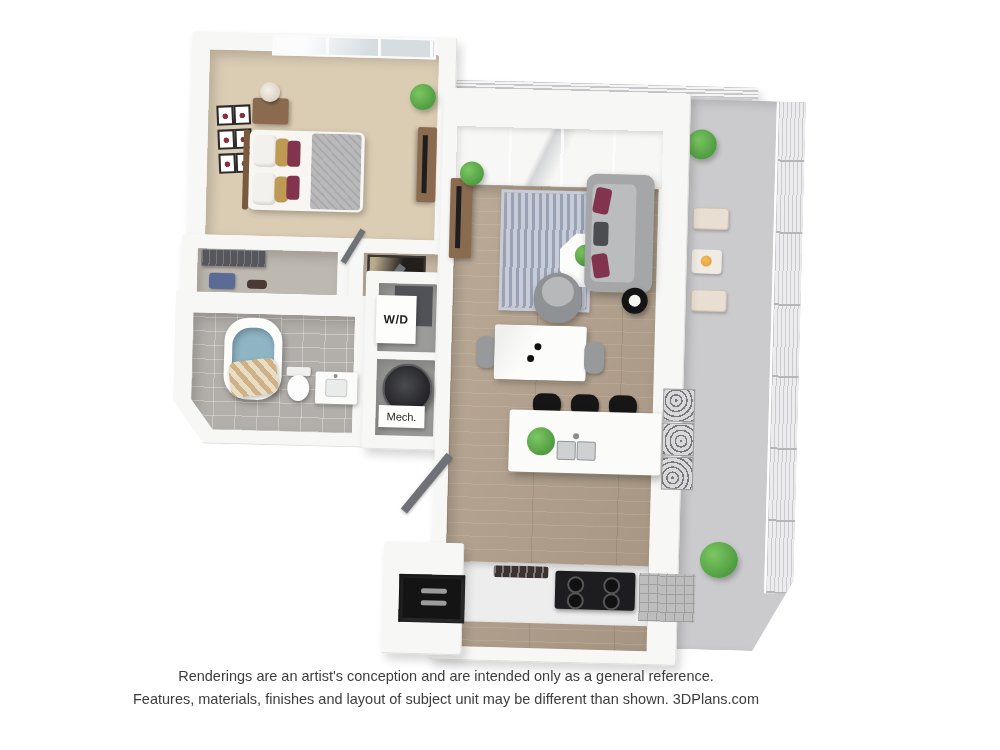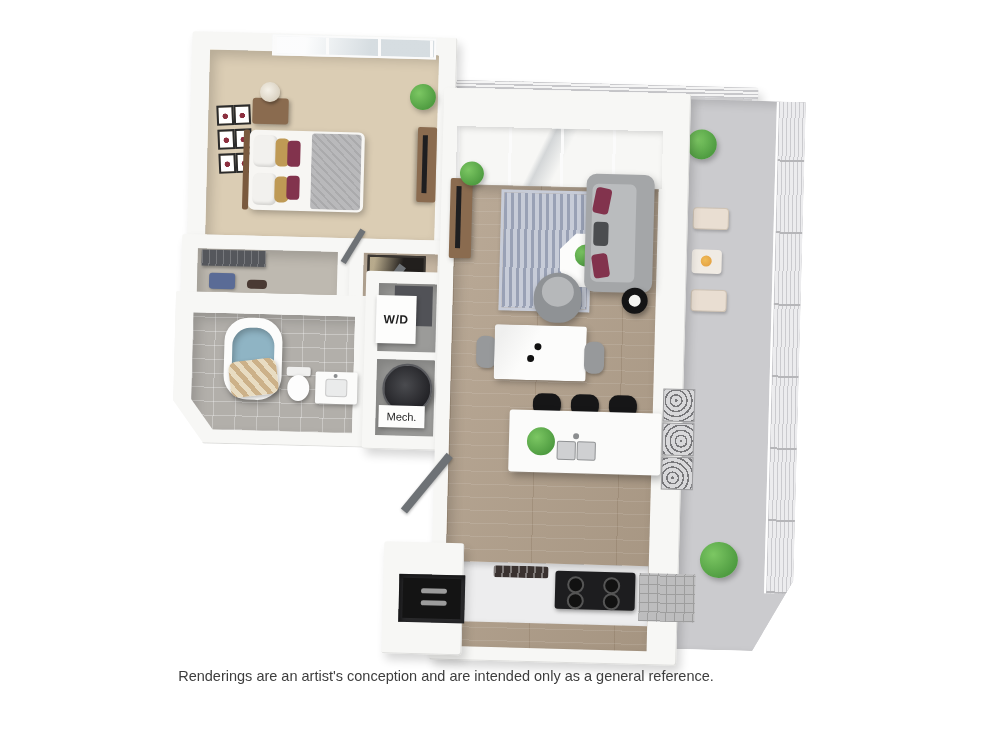--- a/index.html
+++ b/index.html
@@ -205,13 +205,14 @@
     <span class="abs" style="left:18px;top:10px;width:26px;height:5px;background:#9c9c9c;border-radius:3px;"></span>
     <span class="abs" style="left:18px;top:22px;width:26px;height:5px;background:#9c9c9c;border-radius:3px;"></span>
   </div>
 
   <div class="leaf" style="left:300px;top:430px;width:8px;height:72px;transform:rotate(38deg);transform-origin:top left;"></div>
 
 </div>
 
 <div class="disclaimer" style="top:665px;">
   <div>Renderings are an artist's conception and are intended only as a general reference.</div>
+  <div>Features, materials, finishes and layout of subject unit may be different than shown. 3DPlans.com</div>
 </div>
 
 </body></html>

